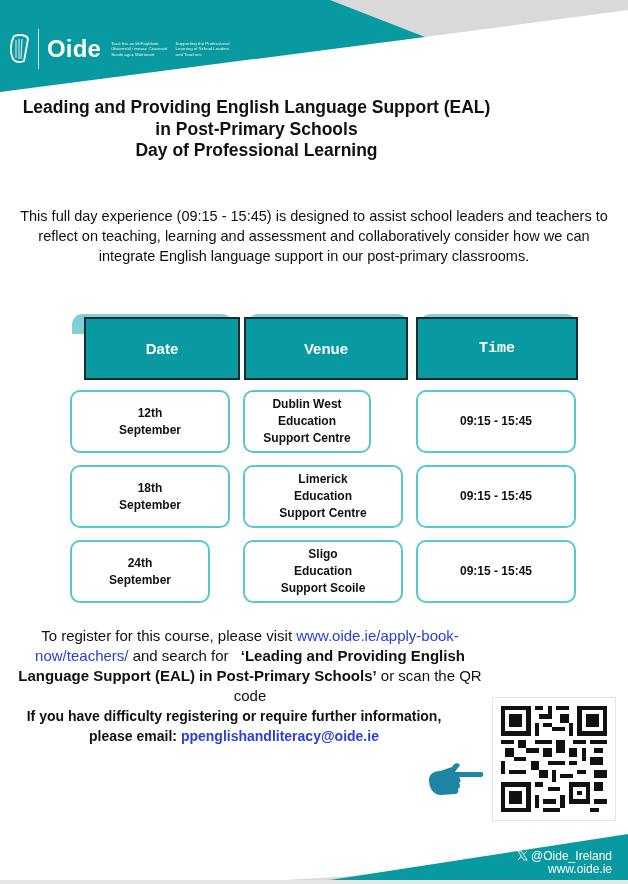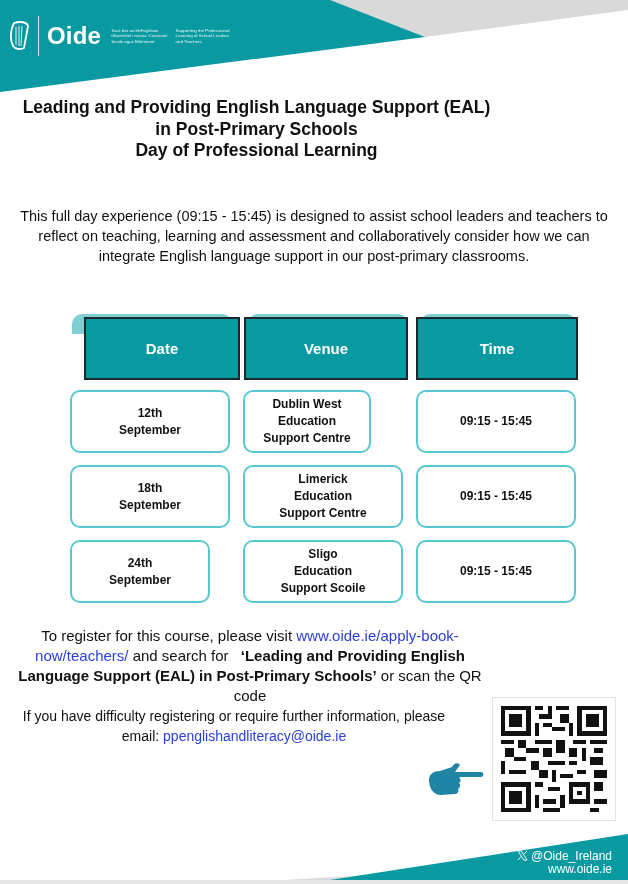--- a/index.html
+++ b/index.html
@@ -1,38 +1,38 @@
 <!DOCTYPE html>
 <html><head>
   <meta charset="utf-8">
   <style>
     * { box-sizing: border-box; margin: 0; padding: 0; }
     html, body { width: 628px; height: 884px; background: #ffffff; overflow: hidden; }
     body { position: relative; font-family: "Liberation Sans", sans-serif; color: #111; }
 
     .header-shape { position: absolute; left: 0; top: 0; width: 628px; height: 100px; }
-    .logo { position: absolute; left: 8px; top: 16px; height: 40px; display: flex; align-items: center; color: #fff; }
+    .logo { position: absolute; left: 8px; top: 29px; height: 40px; display: flex; align-items: center; color: #fff; }
     .harp { width: 22px; height: 32px; margin-right: 8px; }
     .logo-divider { width: 1px; height: 40px; background: rgba(255,255,255,0.8); margin-right: 8px; }
     .logo-word { font-family: "Liberation Sans", sans-serif; font-weight: bold; font-size: 24px; letter-spacing: 0.2px; margin-right: 10px; }
     .tagline { font-size: 4.4px; line-height: 5.4px; color: #e8f7f7; margin-right: 8px; white-space: pre-line; }
 
     .title-block { position: absolute; top: 97px; left: 0; width: 513px; text-align: center; }
     .title-line { font-weight: bold; font-size: 17.5px; line-height: 21.5px; color: #111; }
     .intro { position: absolute; top: 206px; left: 14px; width: 600px; text-align: center; font-size: 14.5px; line-height: 20px; color: #111; }
 
     .table { position: absolute; left: 68px; top: 317px; width: 510px; }
     .col-head { position: absolute; top: 0; height: 63px; background: #089aa0; border: 2px solid #1c2a30; display: flex; align-items: center; justify-content: center; color: #fff; font-weight: bold; font-size: 15px; }
     .col-head-shadow { position: absolute; top: -3px; height: 20px; background: #7fd0d3; border-radius: 10px 10px 0 0; }
     .cell { position: absolute; height: 63px; border: 2px solid #58c8d0; border-radius: 10px; background: #fff; display: flex; align-items: center; justify-content: center; text-align: center; font-weight: bold; font-size: 12px; line-height: 17px; color: #111; white-space: pre-line; }
 
     .register { position: absolute; top: 626px; left: 10px; width: 480px; text-align: center; font-size: 15px; line-height: 20px; color: #111; }
     .link { color: #2b40d8; }
     .bold { font-weight: bold; margin-left: 8px; }
-    .contact { position: absolute; top: 706px; left: 4px; width: 460px; text-align: center; font-size: 14px; line-height: 20px; color: #111; }
+    .contact { position: absolute; top: 706px; left: 4px; width: 460px; text-align: center; font-size: 14px; line-height: 20px; color: #111; font-weight: bold; }
 
     .pointer { position: absolute; left: 425px; top: 758px; width: 60px; height: 44px; }
     .qr-frame { position: absolute; left: 492px; top: 697px; width: 124px; height: 124px; border: 1px solid #e4e4e4; background: #fff; }
     .qr { position: absolute; left: 8px; top: 8px; width: 106px; height: 106px; }
 
     .footer-shape { position: absolute; left: 0; top: 820px; width: 628px; height: 64px; }
     .footer-social { position: absolute; right: 16px; top: 850px; text-align: right; font-size: 12px; line-height: 13px; color: #ffffff; }
     .x-icon { display: inline-block; width: 11px; height: 11px; margin-right: 3px; vertical-align: -1px; }
     .bottom-bar { position: absolute; left: 0; bottom: 0; width: 628px; height: 4px; background: #e6e6e6; }
   </style>
@@ -67,21 +67,21 @@
 
 <p class="intro">This full day experience (09:15 - 15:45) is designed to assist school leaders and teachers to reflect on teaching, learning and assessment and collaboratively consider how we can integrate English language support in our post-primary classrooms.</p>
 
 <div class="table">
   <div class="col-head-shadow" style="left:4px; width:160px;"></div>
   <div class="col-head-shadow" style="left:180px; width:160px;"></div>
   <div class="col-head-shadow" style="left:352px; width:156px;"></div>
 
   <div class="col-head" style="left:16px; width:156px;">Date</div>
   <div class="col-head" style="left:176px; width:164px;">Venue</div>
-  <div class="col-head" style="left:348px; width:162px;">Time</div>
+  <div class="col-head" style="left:348px; width:162px;font-family:Liberation Mono, monospace;">Time</div>
 
   <div class="cell" style="left:2px; top:73px; width:160px;">12th
 September</div>
   <div class="cell" style="left:175px; top:73px; width:128px;">Dublin West
 Education
 Support Centre</div>
   <div class="cell" style="left:348px; top:73px; width:160px;">09:15 - 15:45</div>
 
   <div class="cell" style="left:2px; top:148px; width:160px;">18th
 September</div>

